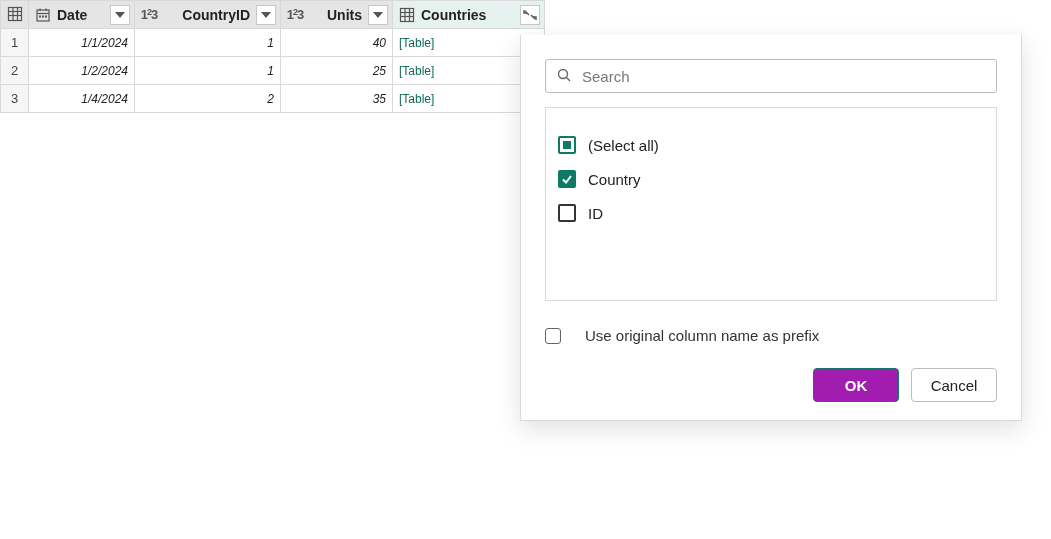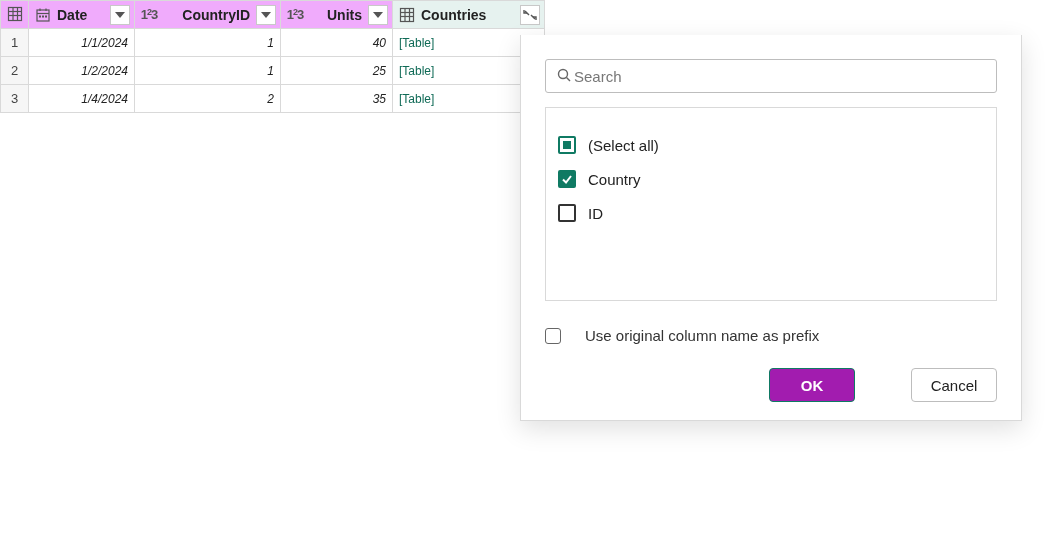--- a/index.html
+++ b/index.html
@@ -18,21 +18,21 @@
   .grid {
     border-collapse: collapse;
     table-layout: fixed;
   }
   .grid th, .grid td {
     border: 1px solid #d9d9d9;
     height: 28px;
     padding: 0;
   }
   .grid thead th {
-    background: #f0abfc;
+    background: #e5e5e5;
     font-weight: 600;
     position: relative;
   }
   .grid thead th.col-countries {
     background: #e6f2ef;
   }
   .hdr {
     display: flex;
     align-items: center;
     height: 100%;
@@ -103,21 +103,21 @@
     width: 502px;
     background: #fff;
     border: 1px solid #d9d9d9;
     border-top: none;
     box-shadow: 0 8px 24px rgba(0,0,0,0.12);
     padding: 24px 24px 18px 24px;
   }
   .search {
     display: flex;
     align-items: center;
-    gap: 0;
+    gap: 8px;
     border: 1px solid #bdbdbd;
     border-radius: 3px;
     height: 34px;
     padding: 0 10px;
     margin-bottom: 14px;
   }
   .search input {
     border: none;
     outline: none;
     flex: 1;
@@ -193,21 +193,20 @@
   .btn.primary {
     background: #a21caf;
     color: #fff;
     border: 1px solid #0f7a63;
     font-weight: 600;
   }
   .btn.secondary {
     background: #fff;
     color: #222;
     border: 1px solid #bdbdbd;
-    margin-left: 44px;
   }
 </style>
 </head>
 <body>
 
 <table class="grid">
   <colgroup>
     <col class="corner-cell">
     <col class="col-date">
     <col class="col-country">

